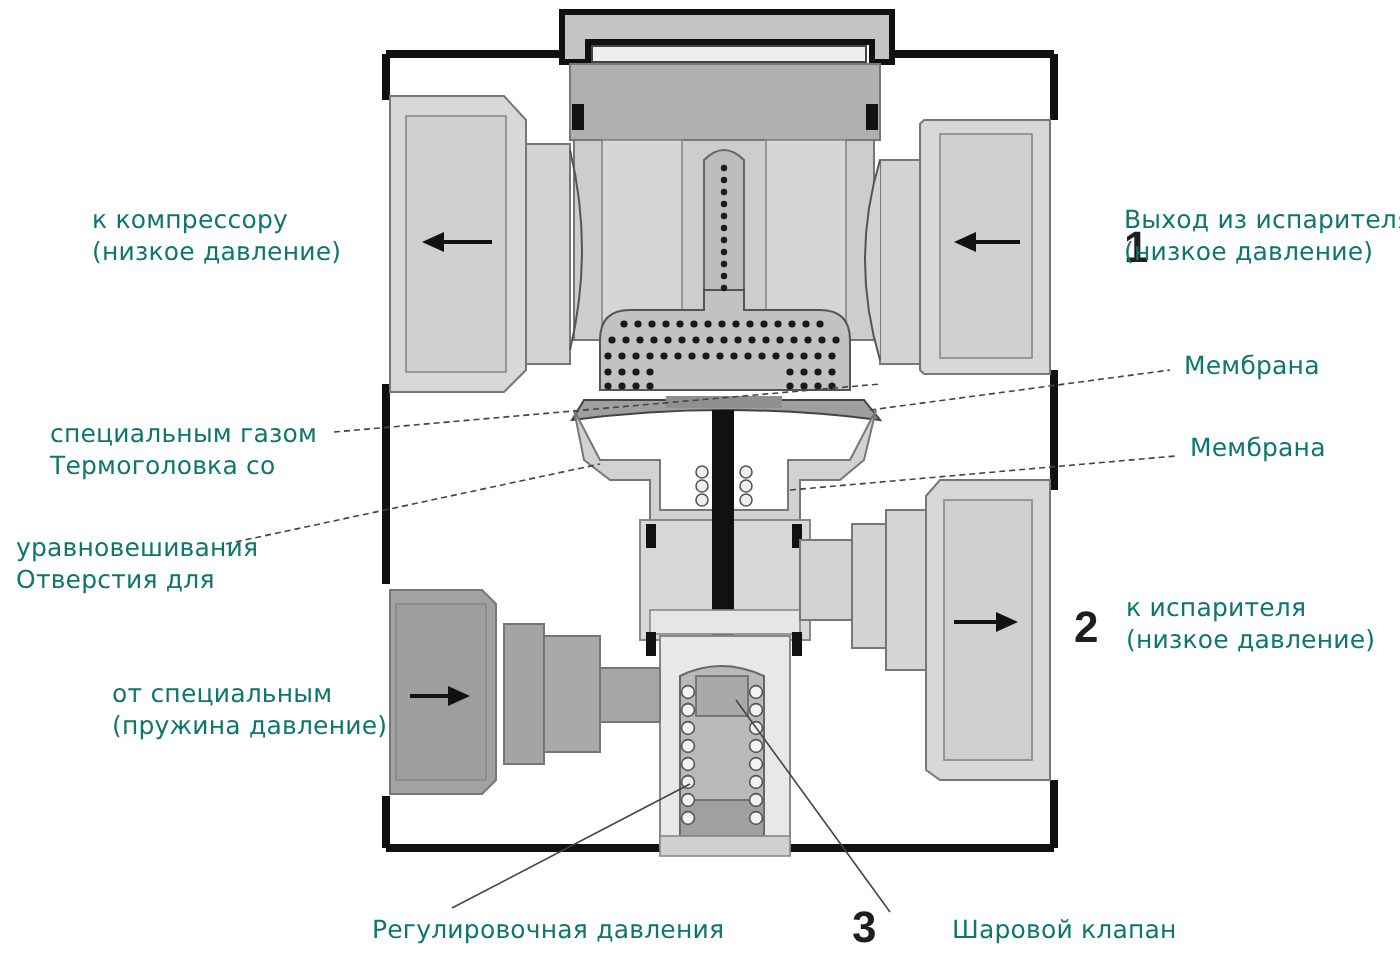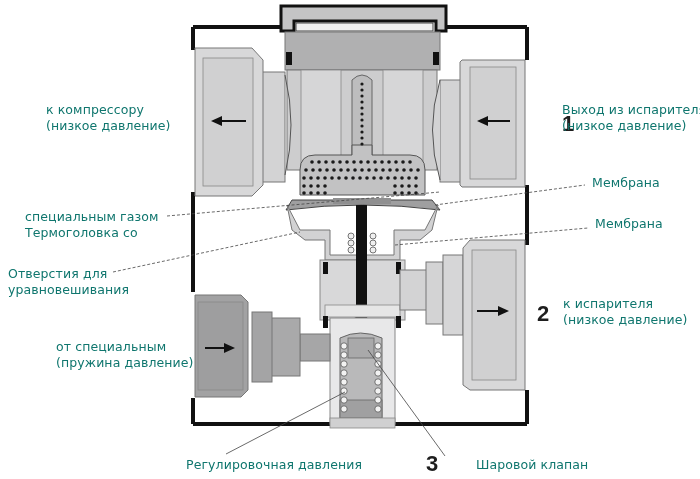--- a/index.html
+++ b/index.html
@@ -233,22 +233,22 @@
 
 <div class="lbl" style="left:592px; top:175px;">Мембрана</div>
 <div class="lbl" style="left:595px; top:216px;">Мембрана</div>
 
 <div class="lbl" style="left:25px; top:209px;">
   <div>специальным газом</div>
   <div>Термоголовка со</div>
 </div>
 
 <div class="lbl" style="left:8px; top:266px;">
+  <div>уравновешивания</div>
   <div>Отверстия для</div>
-  <div>уравновешивания</div>
 </div>
 
 <div class="num" style="left:537px; top:301px;">2</div>
 <div class="lbl" style="left:563px; top:296px;">
   <div>к испарителя</div>
   <div>(низкое давление)</div>
 </div>
 
 <div class="lbl" style="left:56px; top:339px;">
   <div>от специальным</div>

